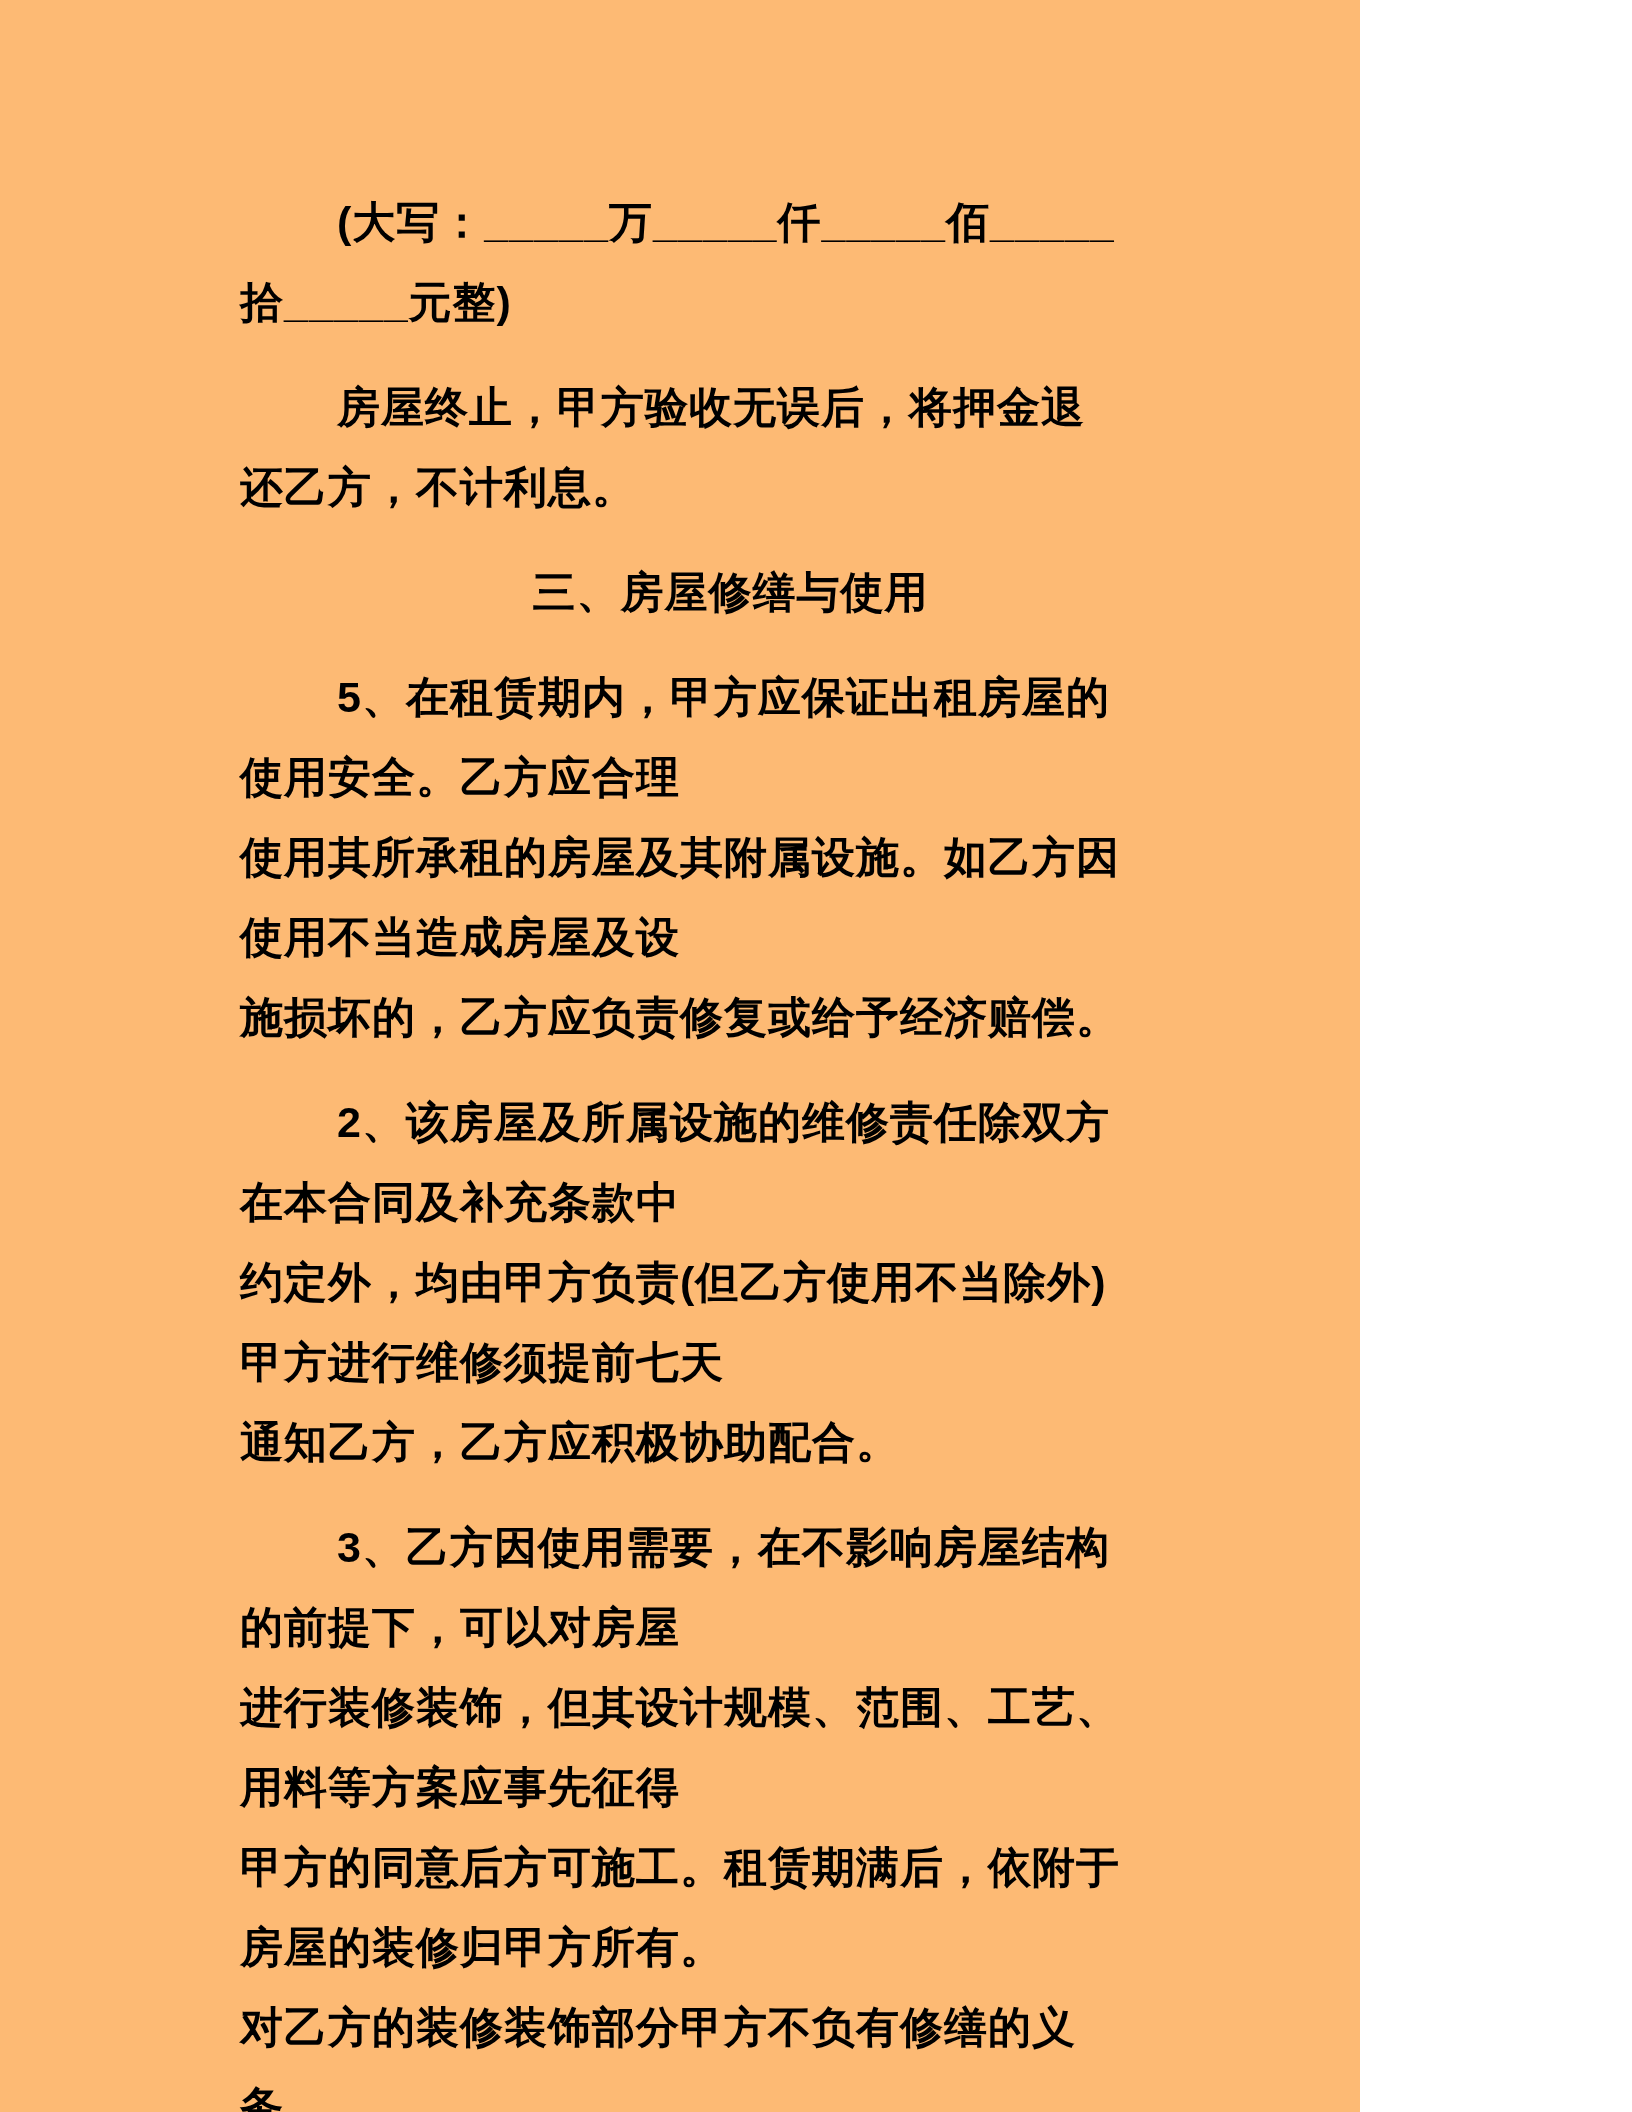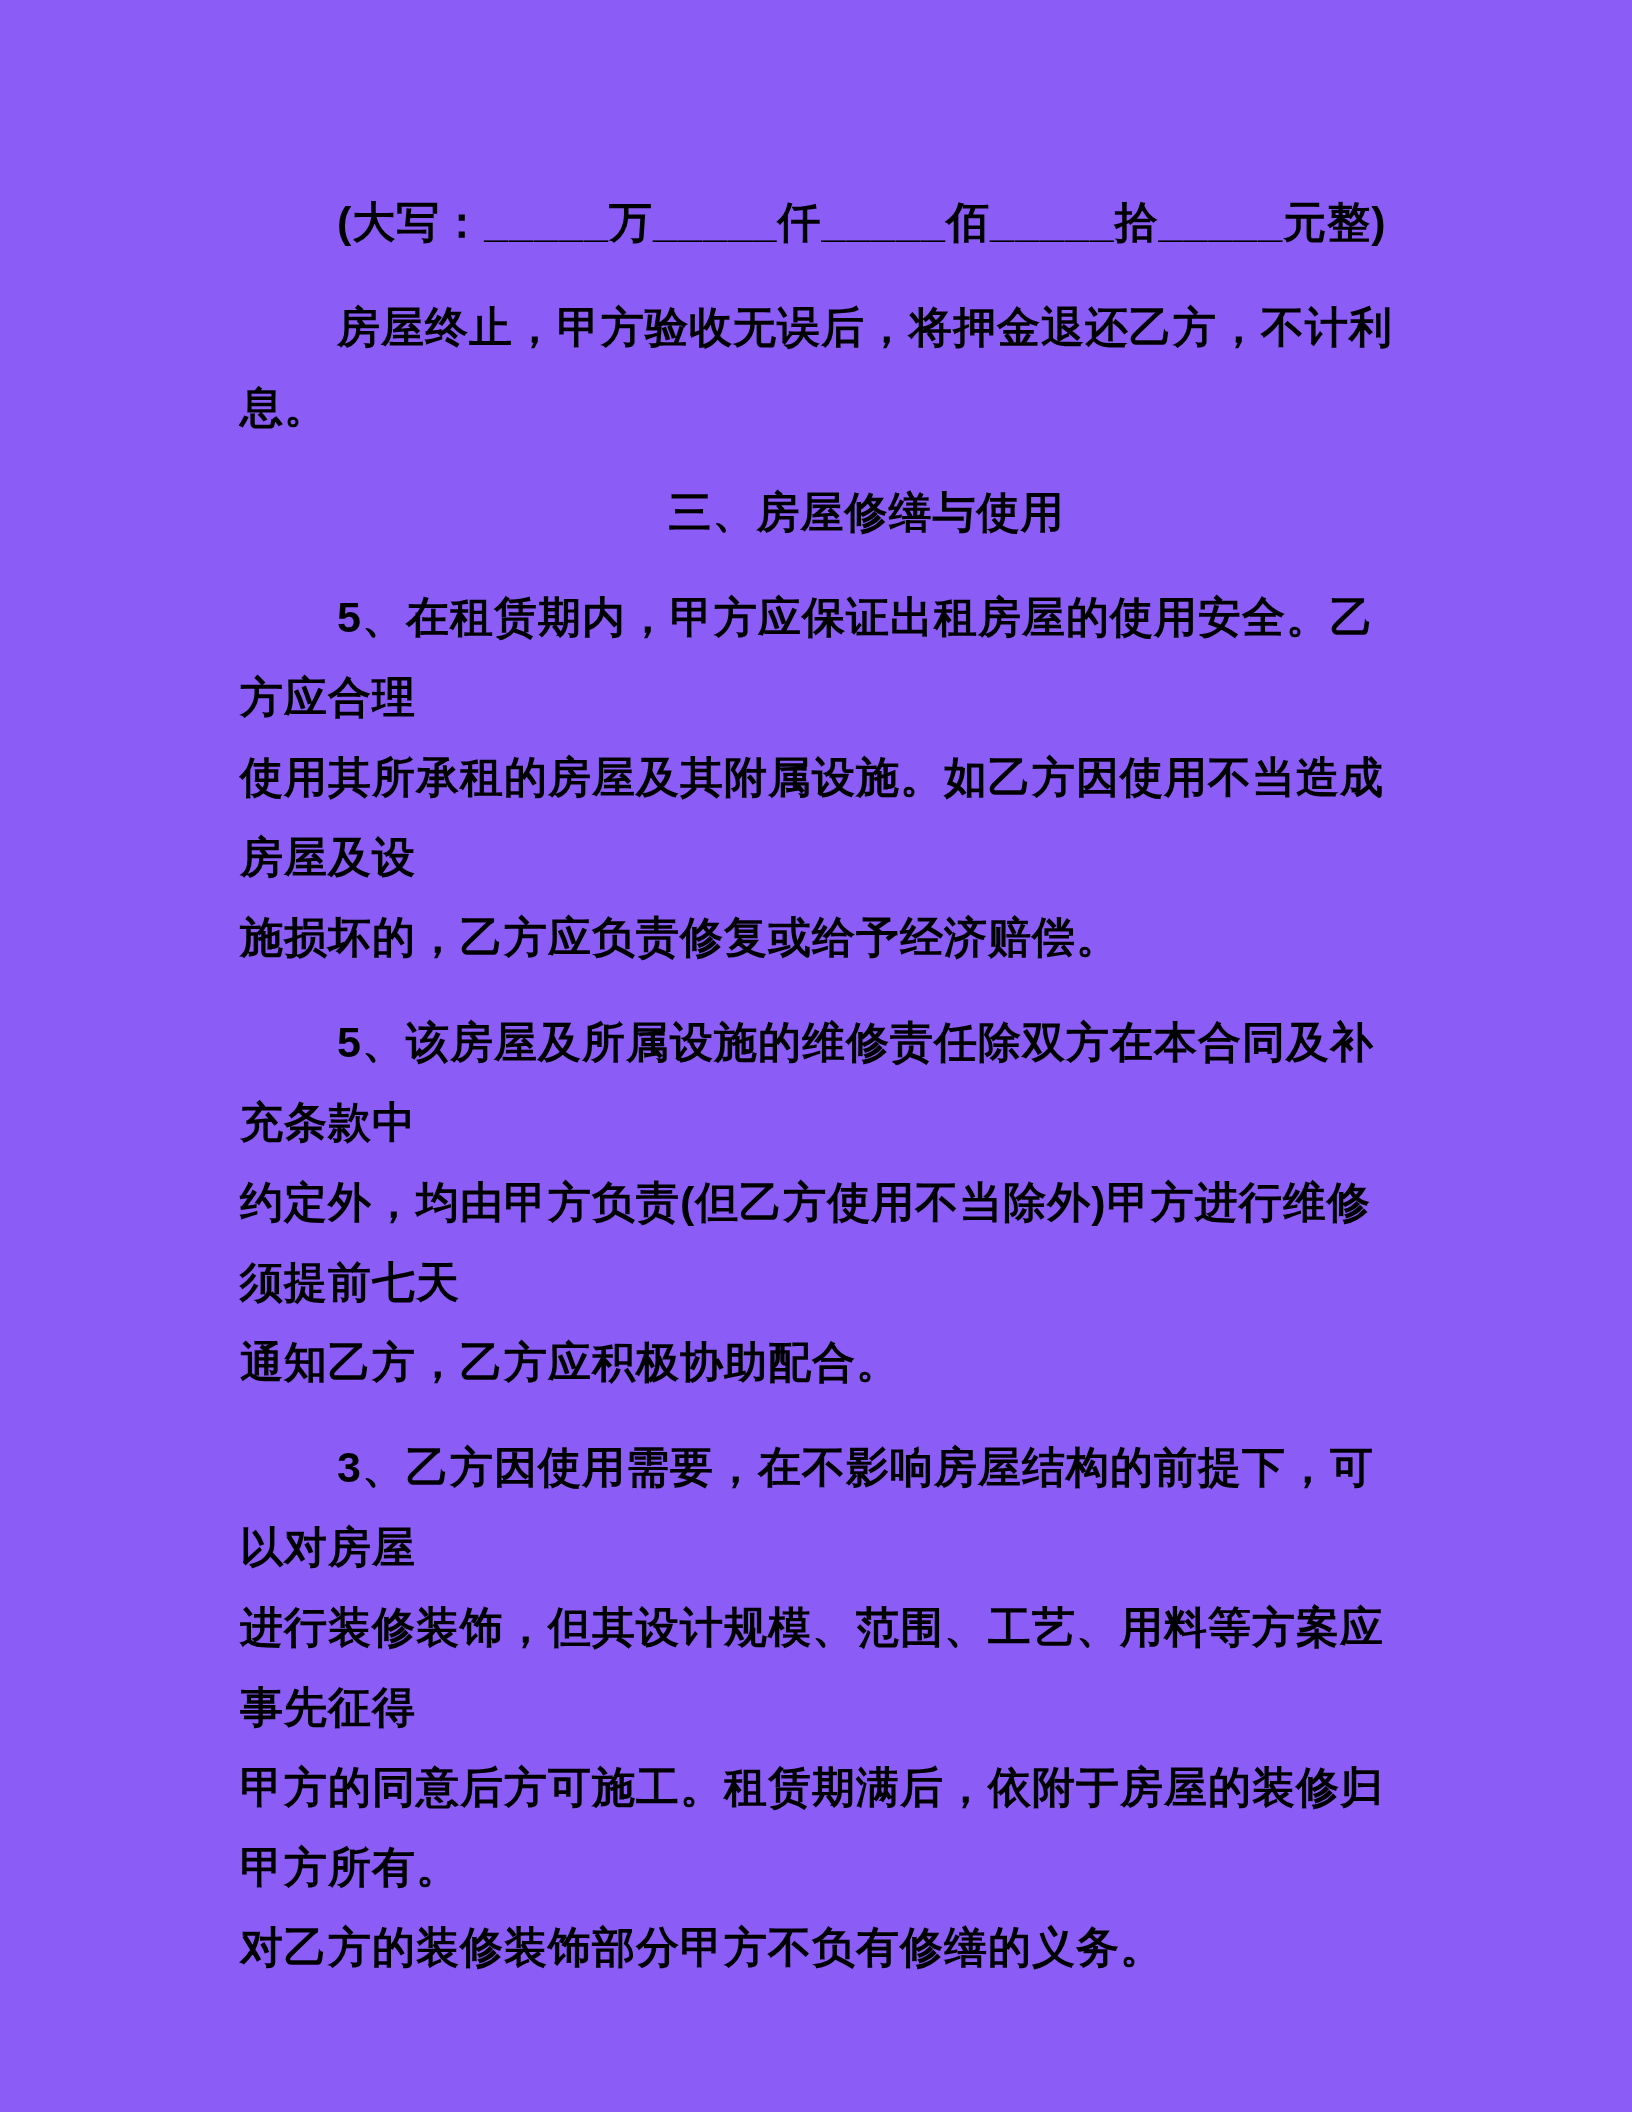--- a/index.html
+++ b/index.html
@@ -2,24 +2,24 @@
 <html><head>
 <meta charset="utf-8">
 <style>
   html, body {
     margin: 0;
     padding: 0;
     background: #ffffff;
   }
   .page {
     position: relative;
-    width: 1632px;
+    width: 1360px;
     height: 2112px;
     box-sizing: border-box;
-    background: #8b5cf6;
+    background: #fdba74;
     padding: 182px 236px 0 240px;
     font-family: "Liberation Sans", "DejaVu Sans", sans-serif;
     overflow: hidden;
   }
   .para {
     margin: 0 0 25px 0;
     color: #000000;
     font-size: 43px;
     font-weight: 700;
     line-height: 80px;
@@ -42,21 +42,21 @@
   <div class="para">房屋终止，甲方验收无误后，将押金退还乙方，不计利息。</div>
 
 
 
   <div class="para heading">三、房屋修缮与使用</div>
 
   <div class="para">5、在租赁期内，甲方应保证出租房屋的使用安全。乙方应合理
 使用其所承租的房屋及其附属设施。如乙方因使用不当造成房屋及设
 施损坏的，乙方应负责修复或给予经济赔偿。</div>
 
-  <div class="para">5、该房屋及所属设施的维修责任除双方在本合同及补充条款中
+  <div class="para">2、该房屋及所属设施的维修责任除双方在本合同及补充条款中
 约定外，均由甲方负责(但乙方使用不当除外)甲方进行维修须提前七天
 通知乙方，乙方应积极协助配合。</div>
 
   <div class="para">3、乙方因使用需要，在不影响房屋结构的前提下，可以对房屋
 进行装修装饰，但其设计规模、范围、工艺、用料等方案应事先征得
 甲方的同意后方可施工。租赁期满后，依附于房屋的装修归甲方所有。
 对乙方的装修装饰部分甲方不负有修缮的义务。</div>
 
 </div>
 

